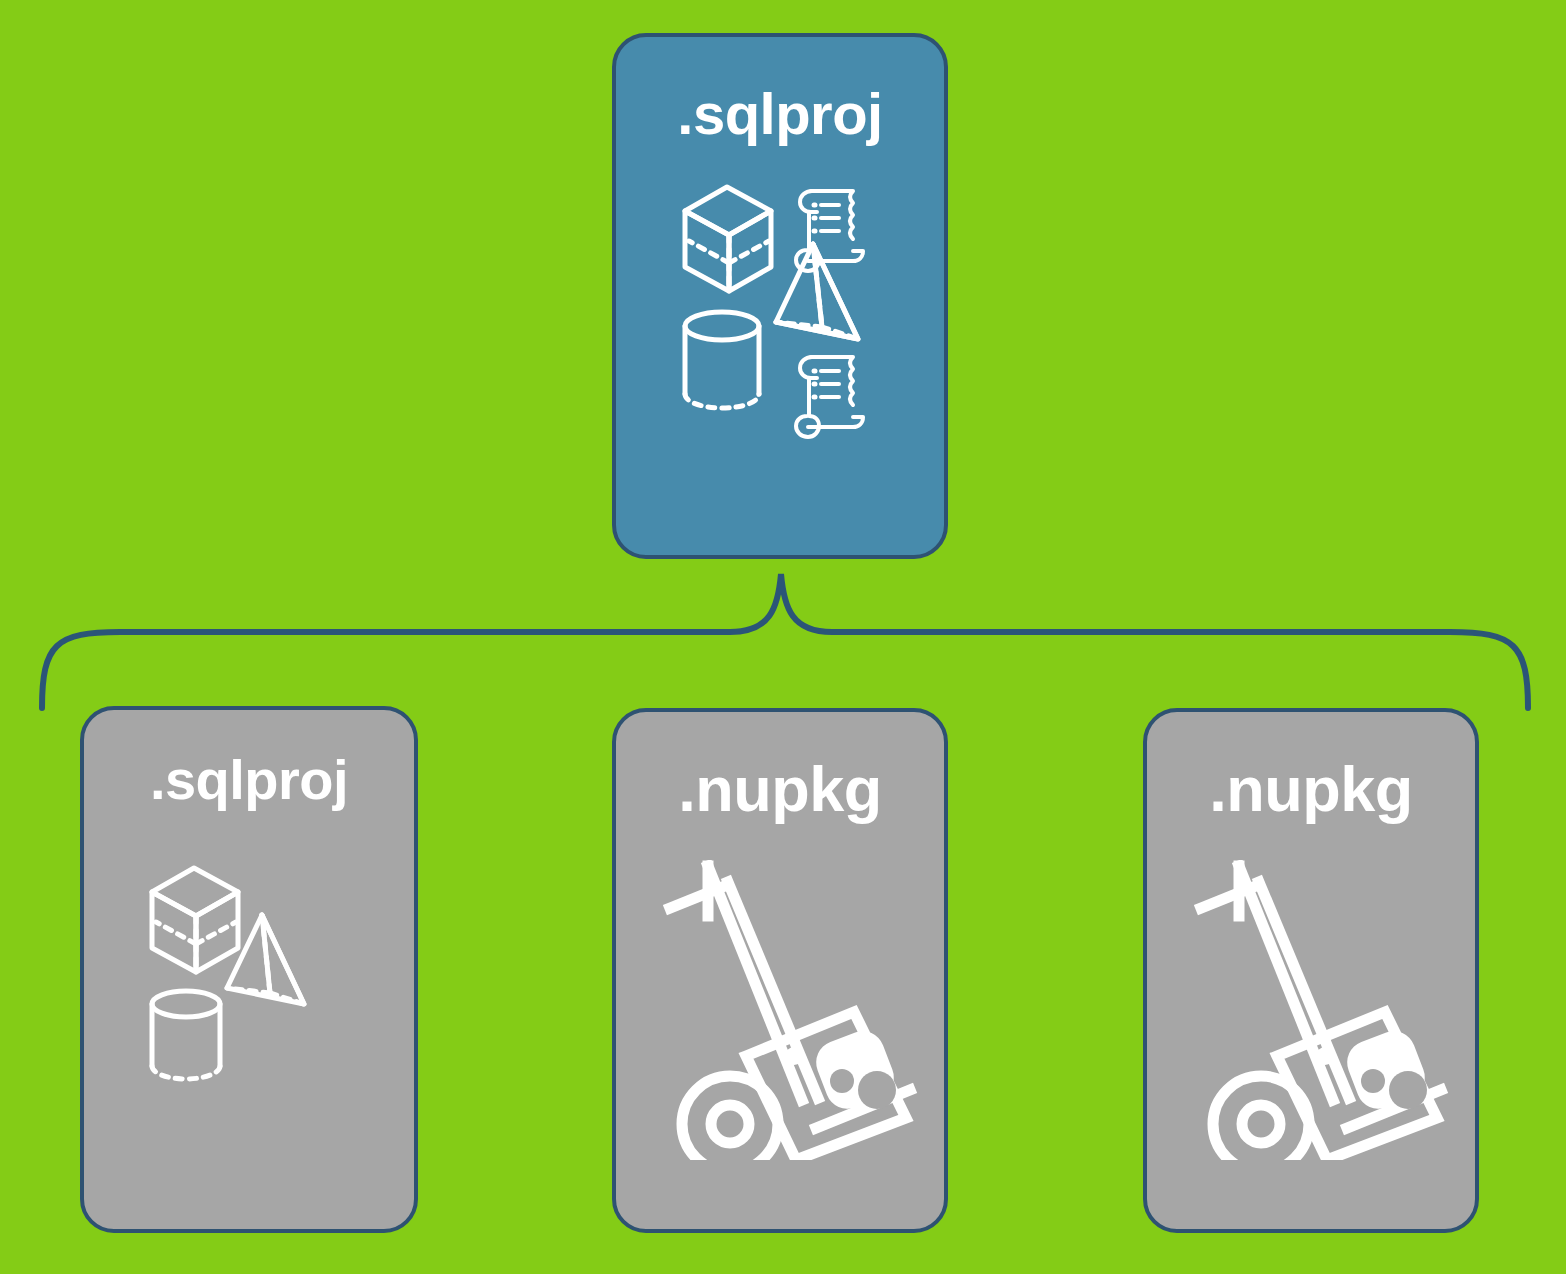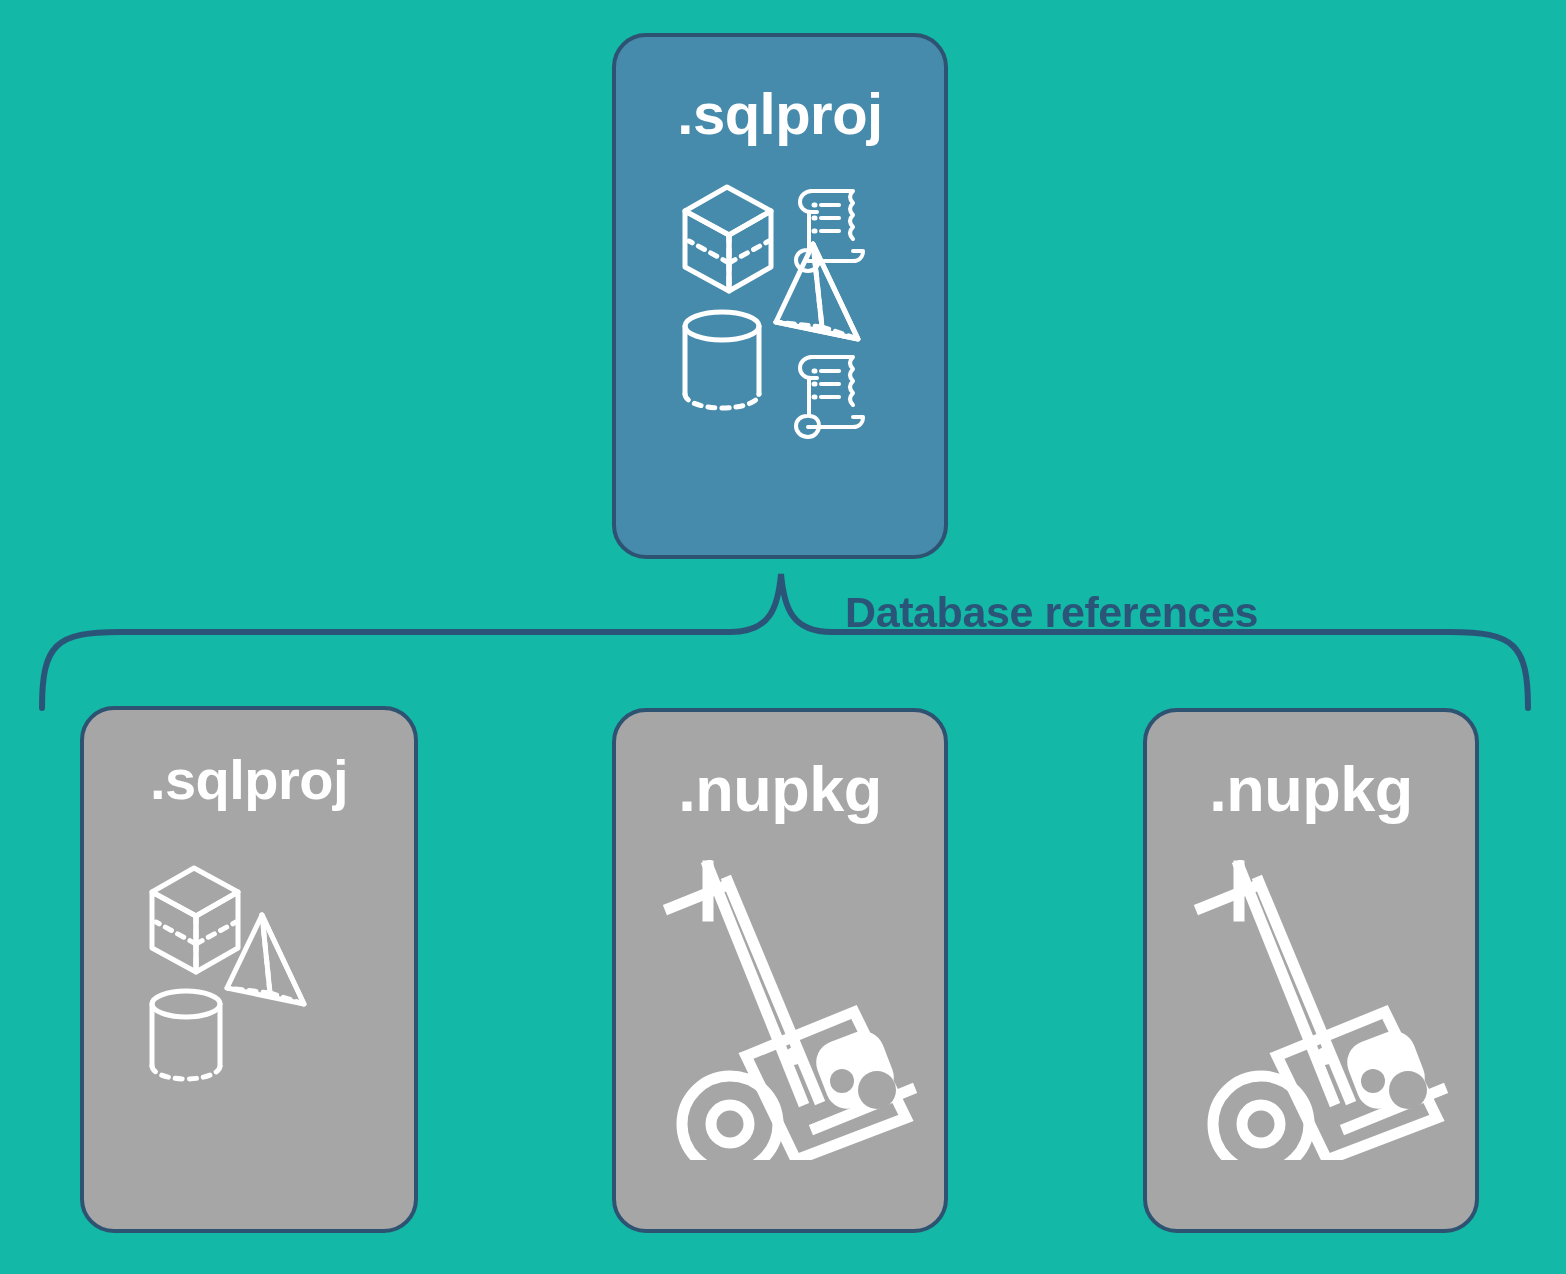--- a/index.html
+++ b/index.html
@@ -7,21 +7,21 @@
     padding: 0;
     background: #ffffff;
   }
   body {
     font-family: "Liberation Sans", sans-serif;
   }
   #stage {
     position: relative;
     width: 1566px;
     height: 1274px;
-    background: #14b8a6;
+    background: #84cc16;
     overflow: hidden;
   }
 
   
   .card {
     position: absolute;
     box-sizing: border-box;
     border: 4px solid #2E5272;
     border-radius: 34px;
     display: flex;
@@ -185,21 +185,20 @@
   <svg id="bracket" viewBox="0 0 1510 180" width="1510" height="180" fill="none" stroke="#2B5578" stroke-width="6" stroke-linecap="round">
     <path d="M12 152
              C 12 88, 26 76, 90 76
              L 700 76
              C 740 76, 748 52, 751 18
              C 754 52, 762 76, 802 76
              L 1420 76
              C 1484 76, 1498 88, 1498 152"></path>
   </svg>
 
-  <div id="bracket-label">Database references</div>
 
   <div class="card gray" id="card-left">
     <div class="card-title">.sqlproj</div>
     <div class="art-wrap">
       <svg viewBox="0 0 210 230" width="210" height="230" fill="none" stroke="#ffffff" stroke-width="5" stroke-linecap="round" stroke-linejoin="round">
         <g>
           <path d="M14 32 L56 8 L100 32 L58 56 Z"></path>
           <path d="M14 32 L14 88 L58 112 L58 56 Z"></path>
           <path d="M100 32 L100 88 L58 112 L58 56 Z"></path>
           <path d="M58 56 L58 112" stroke-dasharray="7 7"></path>

